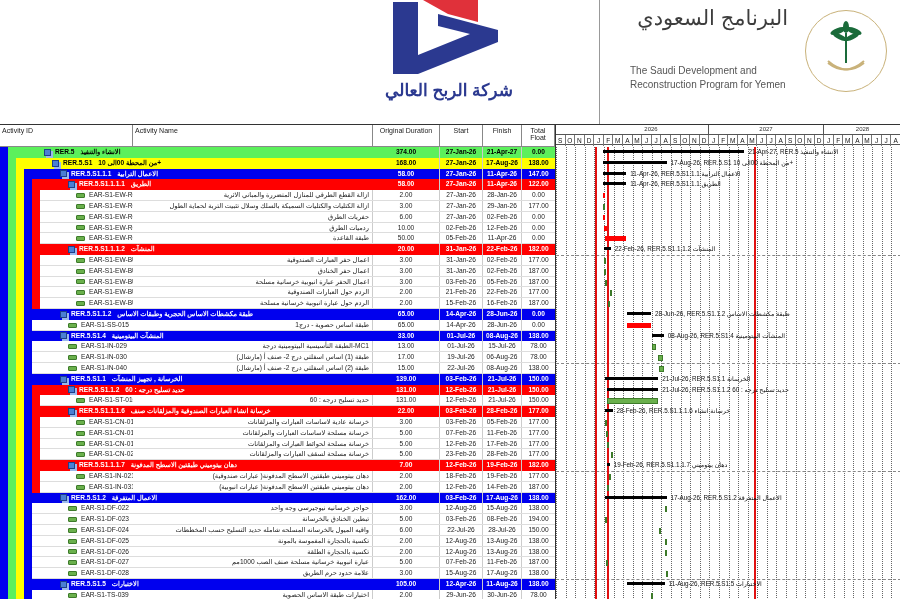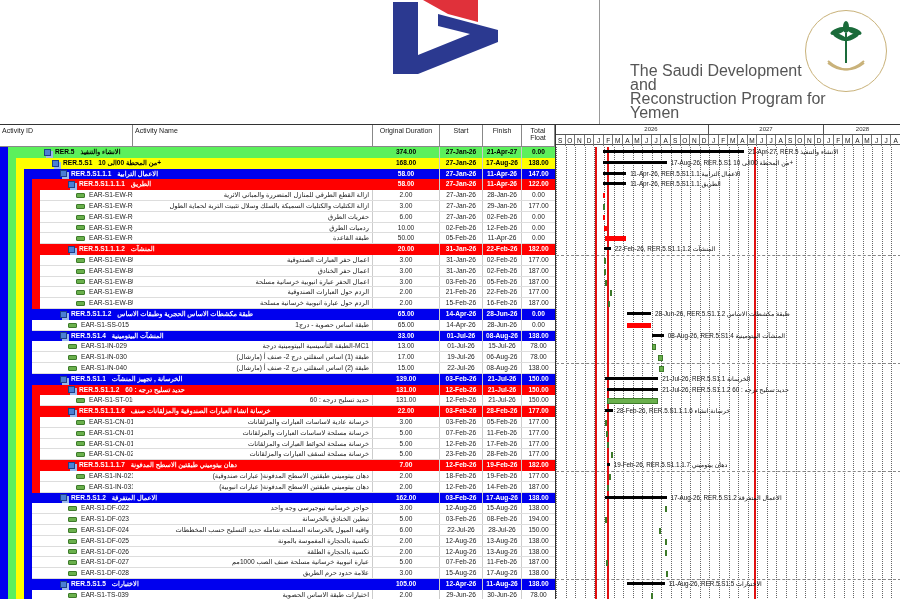--- a/index.html
+++ b/index.html
@@ -9,21 +9,21 @@
   .hdr { position: absolute; left: 0; top: 0; width: 900px; height: 124px; background: #fff; }
   .hdr-left { position: absolute; left: 0; top: 0; width: 298px; height: 124px; border-right: 1px solid #999; display: flex; align-items: center; justify-content: center; }
   .project-title { direction: rtl; text-align: center; font-size: 12px; line-height: 16px; color: #111; padding: 0 10px; width: 290px; }
   .hdr-mid { position: absolute; left: 298px; top: 0; width: 302px; height: 124px; border-right: 1px solid #999; }
   .hdr-right { position: absolute; left: 600px; top: 0; width: 300px; height: 124px; }
   .co-logo { position: absolute; left: 80px; top: 0; width: 140px; height: 80px; }
   .co-name { position: absolute; left: 0; width: 302px; text-align: center; direction: rtl; color: #2b3990; font-weight: bold; }
   .co-name.l1 { top: 80px; font-size: 17px; }
   .co-name.l2 { top: 100px; font-size: 17px; }
   .sd-ar { position: absolute; right: 112px; top: 6px; direction: rtl; color: #3d3d3d; font-size: 21px; line-height: 24px; text-align: right; width: 190px; }
-  .sd-en { position: absolute; left: 30px; top: 64px; color: #555; font-size: 16px; line-height: 14px; width: 200px; }
+  .sd-en { position: absolute; left: 30px; top: 64px; color: #555; font-size: 10px; line-height: 14px; width: 200px; }
   .sd-emblem { position: absolute; left: 205px; top: 10px; width: 82px; height: 82px; border: 1.5px solid #c9b27a; border-radius: 50%; }
 
   
   .tbl { position: absolute; left: 0; top: 124px; width: 555px; height: 475px; border-top: 1px solid #333; }
   .th { position: absolute; top: 0; height: 22px; border-right: 1px solid #888; border-bottom: 1px solid #888; font-size: 7px; color: #222; padding: 2px; background: #fff; }
   .rows { position: absolute; left: 0; top: 22px; width: 555px; }
   .row { position: absolute; left: 0; width: 555px; height: 10.8px; font-size: 6.6px; line-height: 10.8px; white-space: nowrap; }
   .cell { position: absolute; top: 0; height: 100%; overflow: hidden; }
   .c-id { left: 0; width: 133px; }
   .c-name { left: 133px; width: 240px; direction: rtl; text-align: right; padding-right: 3px; border-right: 1px solid #ccc; }
@@ -58,23 +58,25 @@
 </style>
 </head>
 <body>
 
 <div class="hdr">
   <div class="hdr-mid">
     <svg class="co-logo" viewBox="0 0 140 80">
       <polygon points="45,0 100,0 100,22 70,14" fill="#e0313a"></polygon>
       <polygon points="15,2 40,2 40,55 92,34 60,26 60,14 120,30 120,42 40,74 15,74" fill="#2b3990"></polygon>
     </svg>
+    <div class="co-name l1">شركة الربح العالي</div>
   </div>
   <div class="hdr-right">
     <div class="sd-ar">
+      <div>البرنامج السعودي</div>
     </div>
     <div class="sd-en">
       <div>The Saudi Development and</div>
       <div>Reconstruction Program for Yemen</div>
     </div>
     <div class="sd-emblem">
       <svg viewBox="0 0 80 80" width="80" height="80">
         <line x1="40" y1="22" x2="40" y2="52" stroke="#1a6b3a" stroke-width="2"></line>
         <g fill="#1a6b3a">
           <ellipse cx="32" cy="20" rx="8" ry="3" transform="rotate(-20 32 20)"></ellipse>

